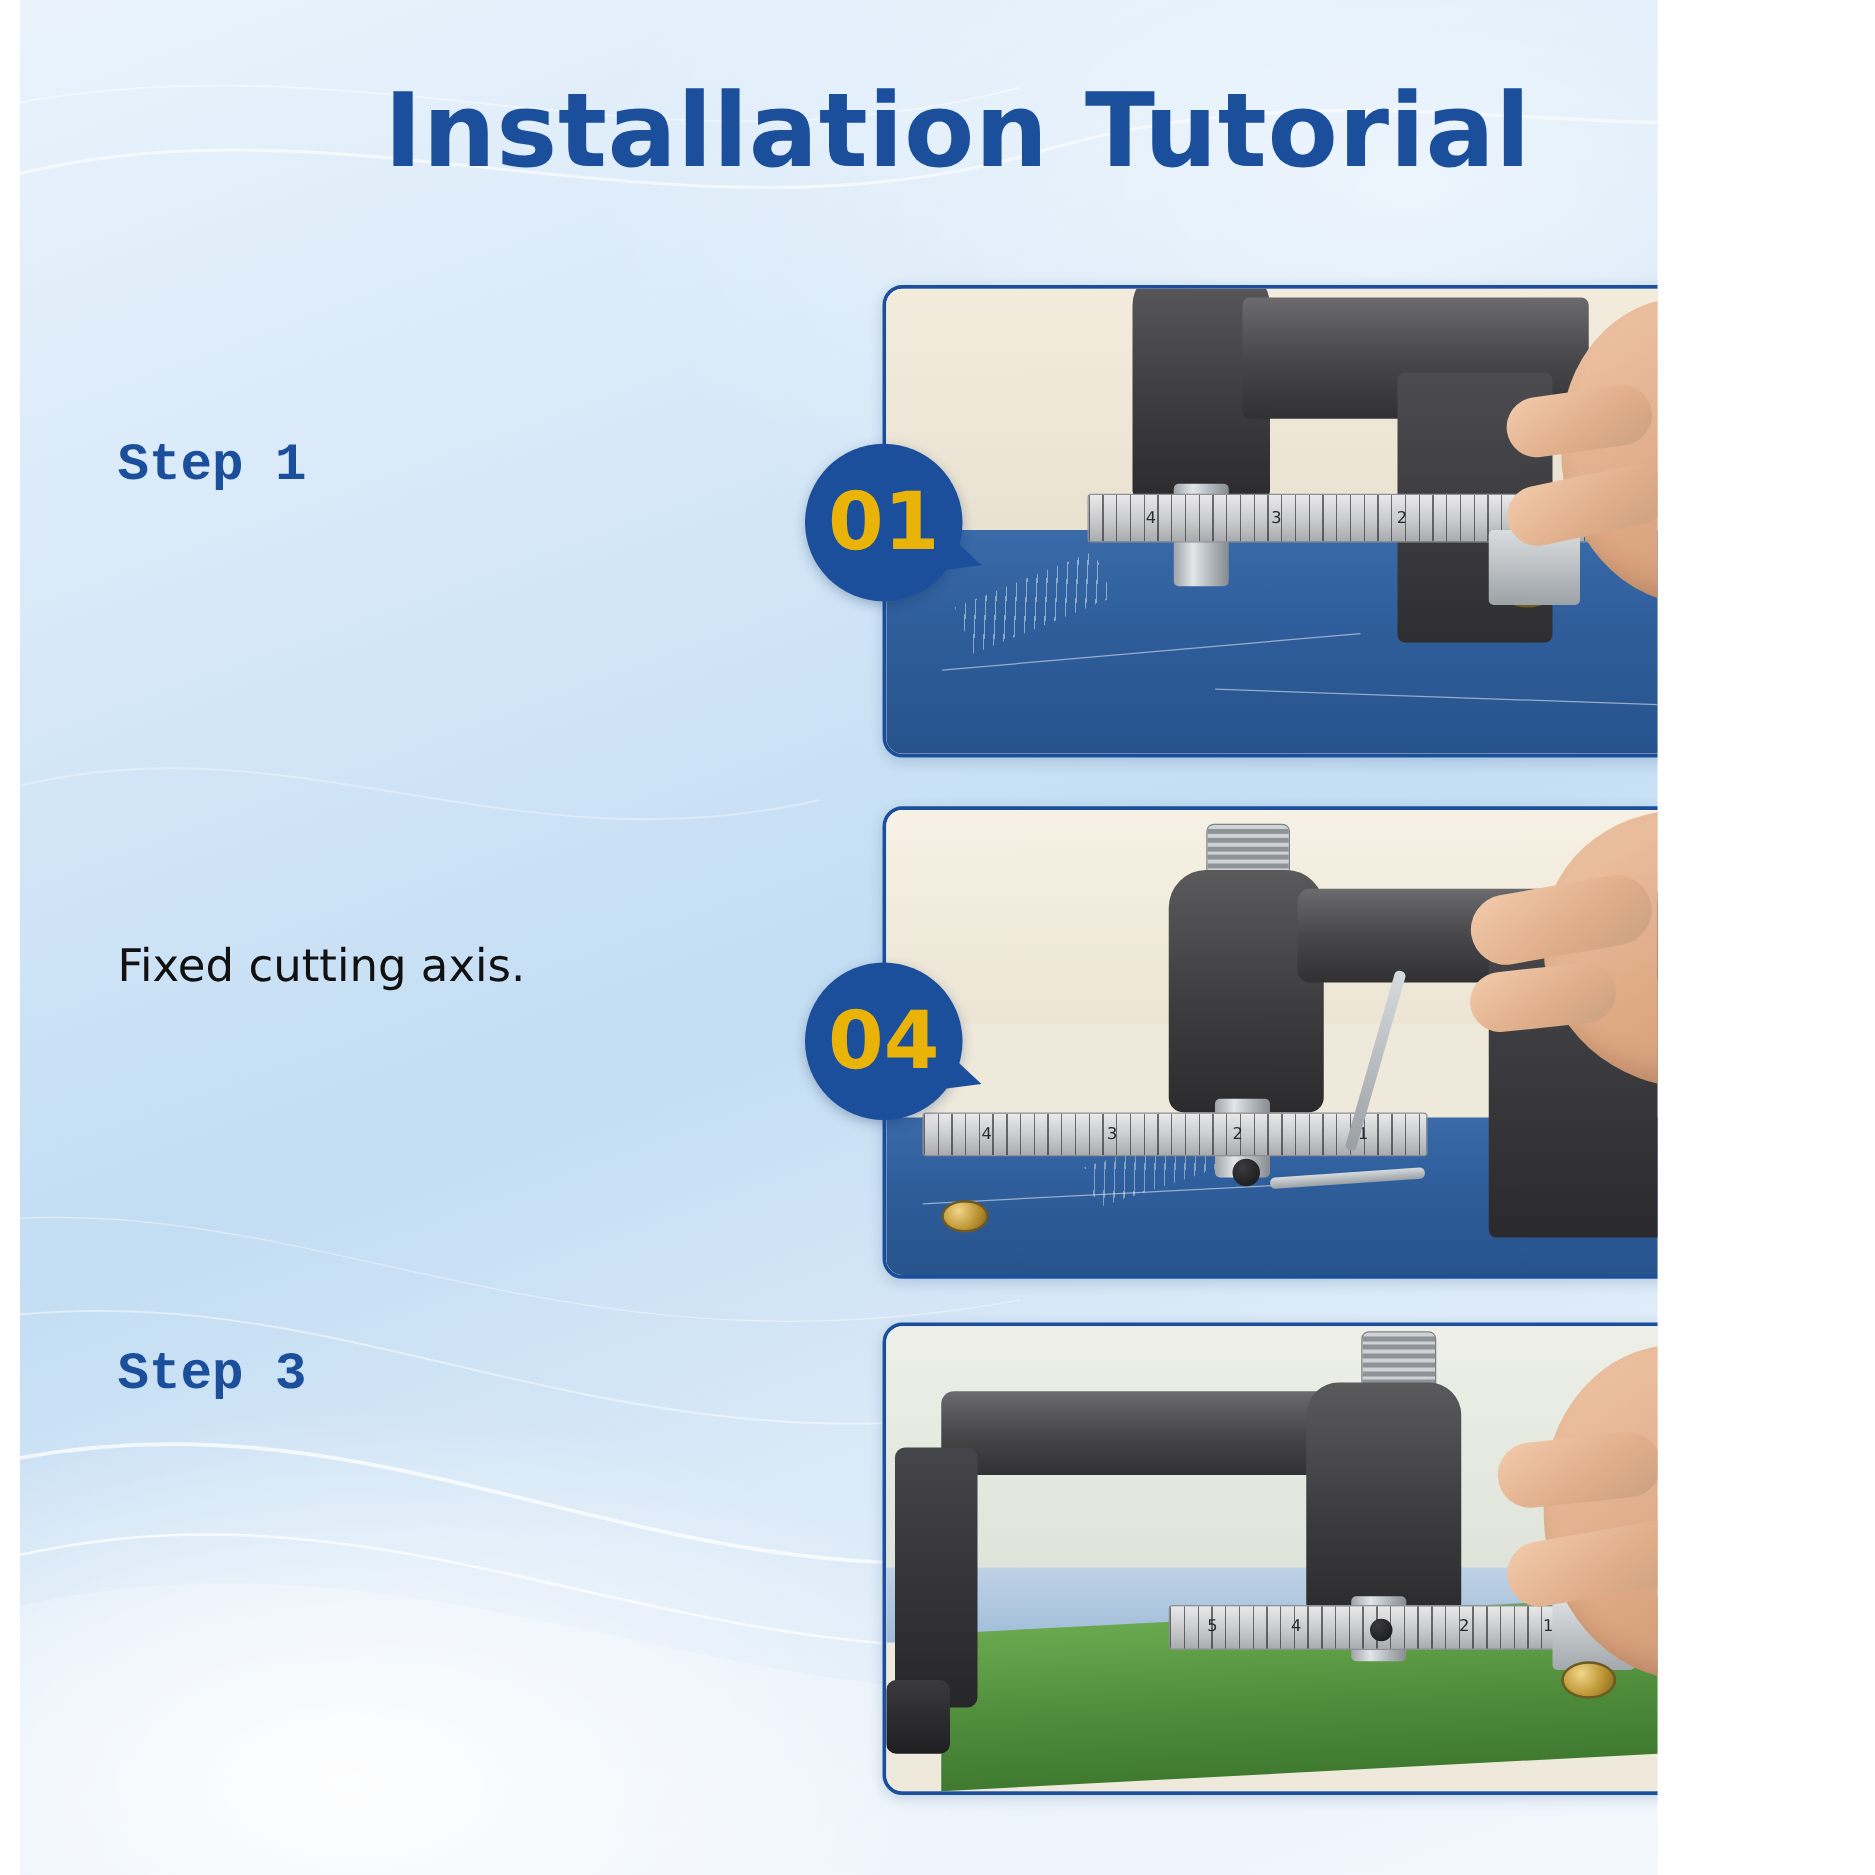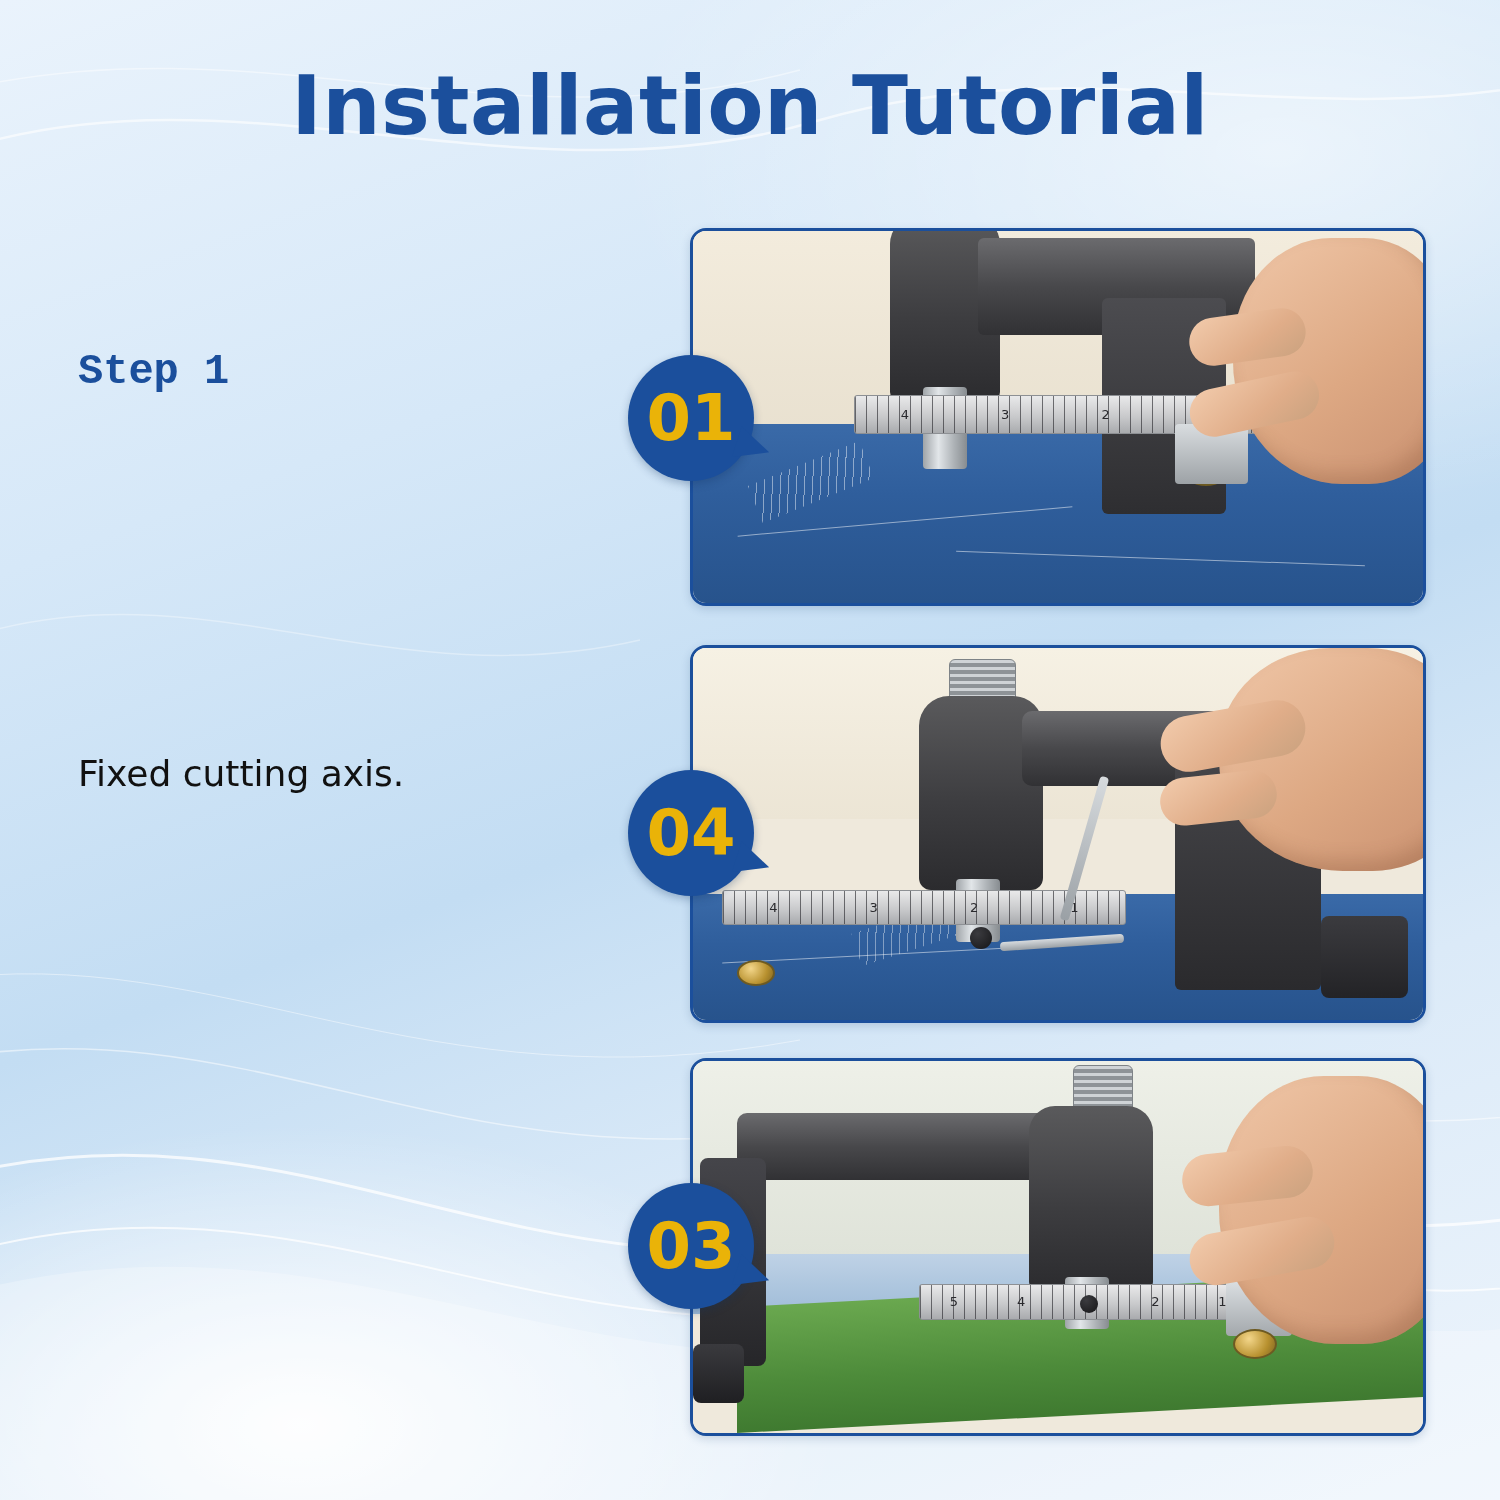--- a/index.html
+++ b/index.html
@@ -7,27 +7,28 @@
     padding: 0;
   }
   body {
     width: 1500px;
     height: 1500px;
     font-family: "DejaVu Sans", sans-serif;
     overflow: hidden;
   }
   .page {
     position: relative;
-    width: 1500px;
+    width: 1310px;
     height: 1500px;
     background:
       radial-gradient(ellipse 900px 500px at 20% 95%, rgba(255,255,255,0.95) 0%, rgba(255,255,255,0) 60%),
       radial-gradient(ellipse 1100px 600px at 85% 10%, rgba(255,255,255,0.55) 0%, rgba(255,255,255,0) 60%),
       linear-gradient(160deg, #eaf3fc 0%, #d6e8f8 28%, #c3ddf3 52%, #dbeaf8 72%, #eef5fc 100%);
     overflow: hidden;
+    margin-left: 16px;
   }
   .swoosh {
     position: absolute;
     pointer-events: none;
   }
 
   
   .title {
     position: absolute;
     top: 58px;
@@ -240,20 +241,21 @@
 
     <div class="step-block s1">
       <div class="step-title">Step 1</div>
     </div>
 
     <div class="step-block s2">
       <div class="step-desc">Fixed cutting axis.</div>
     </div>
 
     <div class="step-block s3">
+      <div class="step-title">Step 3</div>
     </div>
 
   </div>
 
   <div class="panel p1">
     <div class="photo">
       <div class="bg-wall"></div>
       <div class="blue-table" style="top:52%;height:48%;"></div>
 
       <div class="scribe" style="left:6%;top:78%;width:46%;transform:rotate(-5deg);"></div>
@@ -355,15 +357,14 @@
       <div style="position:absolute;left:53%;top:63%;width:18px;height:18px;border-radius:50%;background:radial-gradient(circle at 35% 30%,#3b3b3f,#151517);"></div>
 
       <div style="position:absolute;left:73%;top:58%;width:9%;height:16%;background:linear-gradient(180deg,#dfe3e6,#a3a8ac);border-radius:4px;"></div>
       <div class="knob" style="left:74%;top:72%;width:40px;height:26px;"></div>
 
       <div class="hand" style="right:-4%;top:4%;width:32%;height:72%;"></div>
       <div class="finger" style="right:12%;top:44%;width:20%;height:14%;transform:rotate(-10deg);"></div>
       <div class="finger" style="right:15%;top:24%;width:18%;height:14%;transform:rotate(-6deg);"></div>
     </div>
   </div>
-  <div class="badge b3">03</div>
 
 </div>
 
 </body></html>

